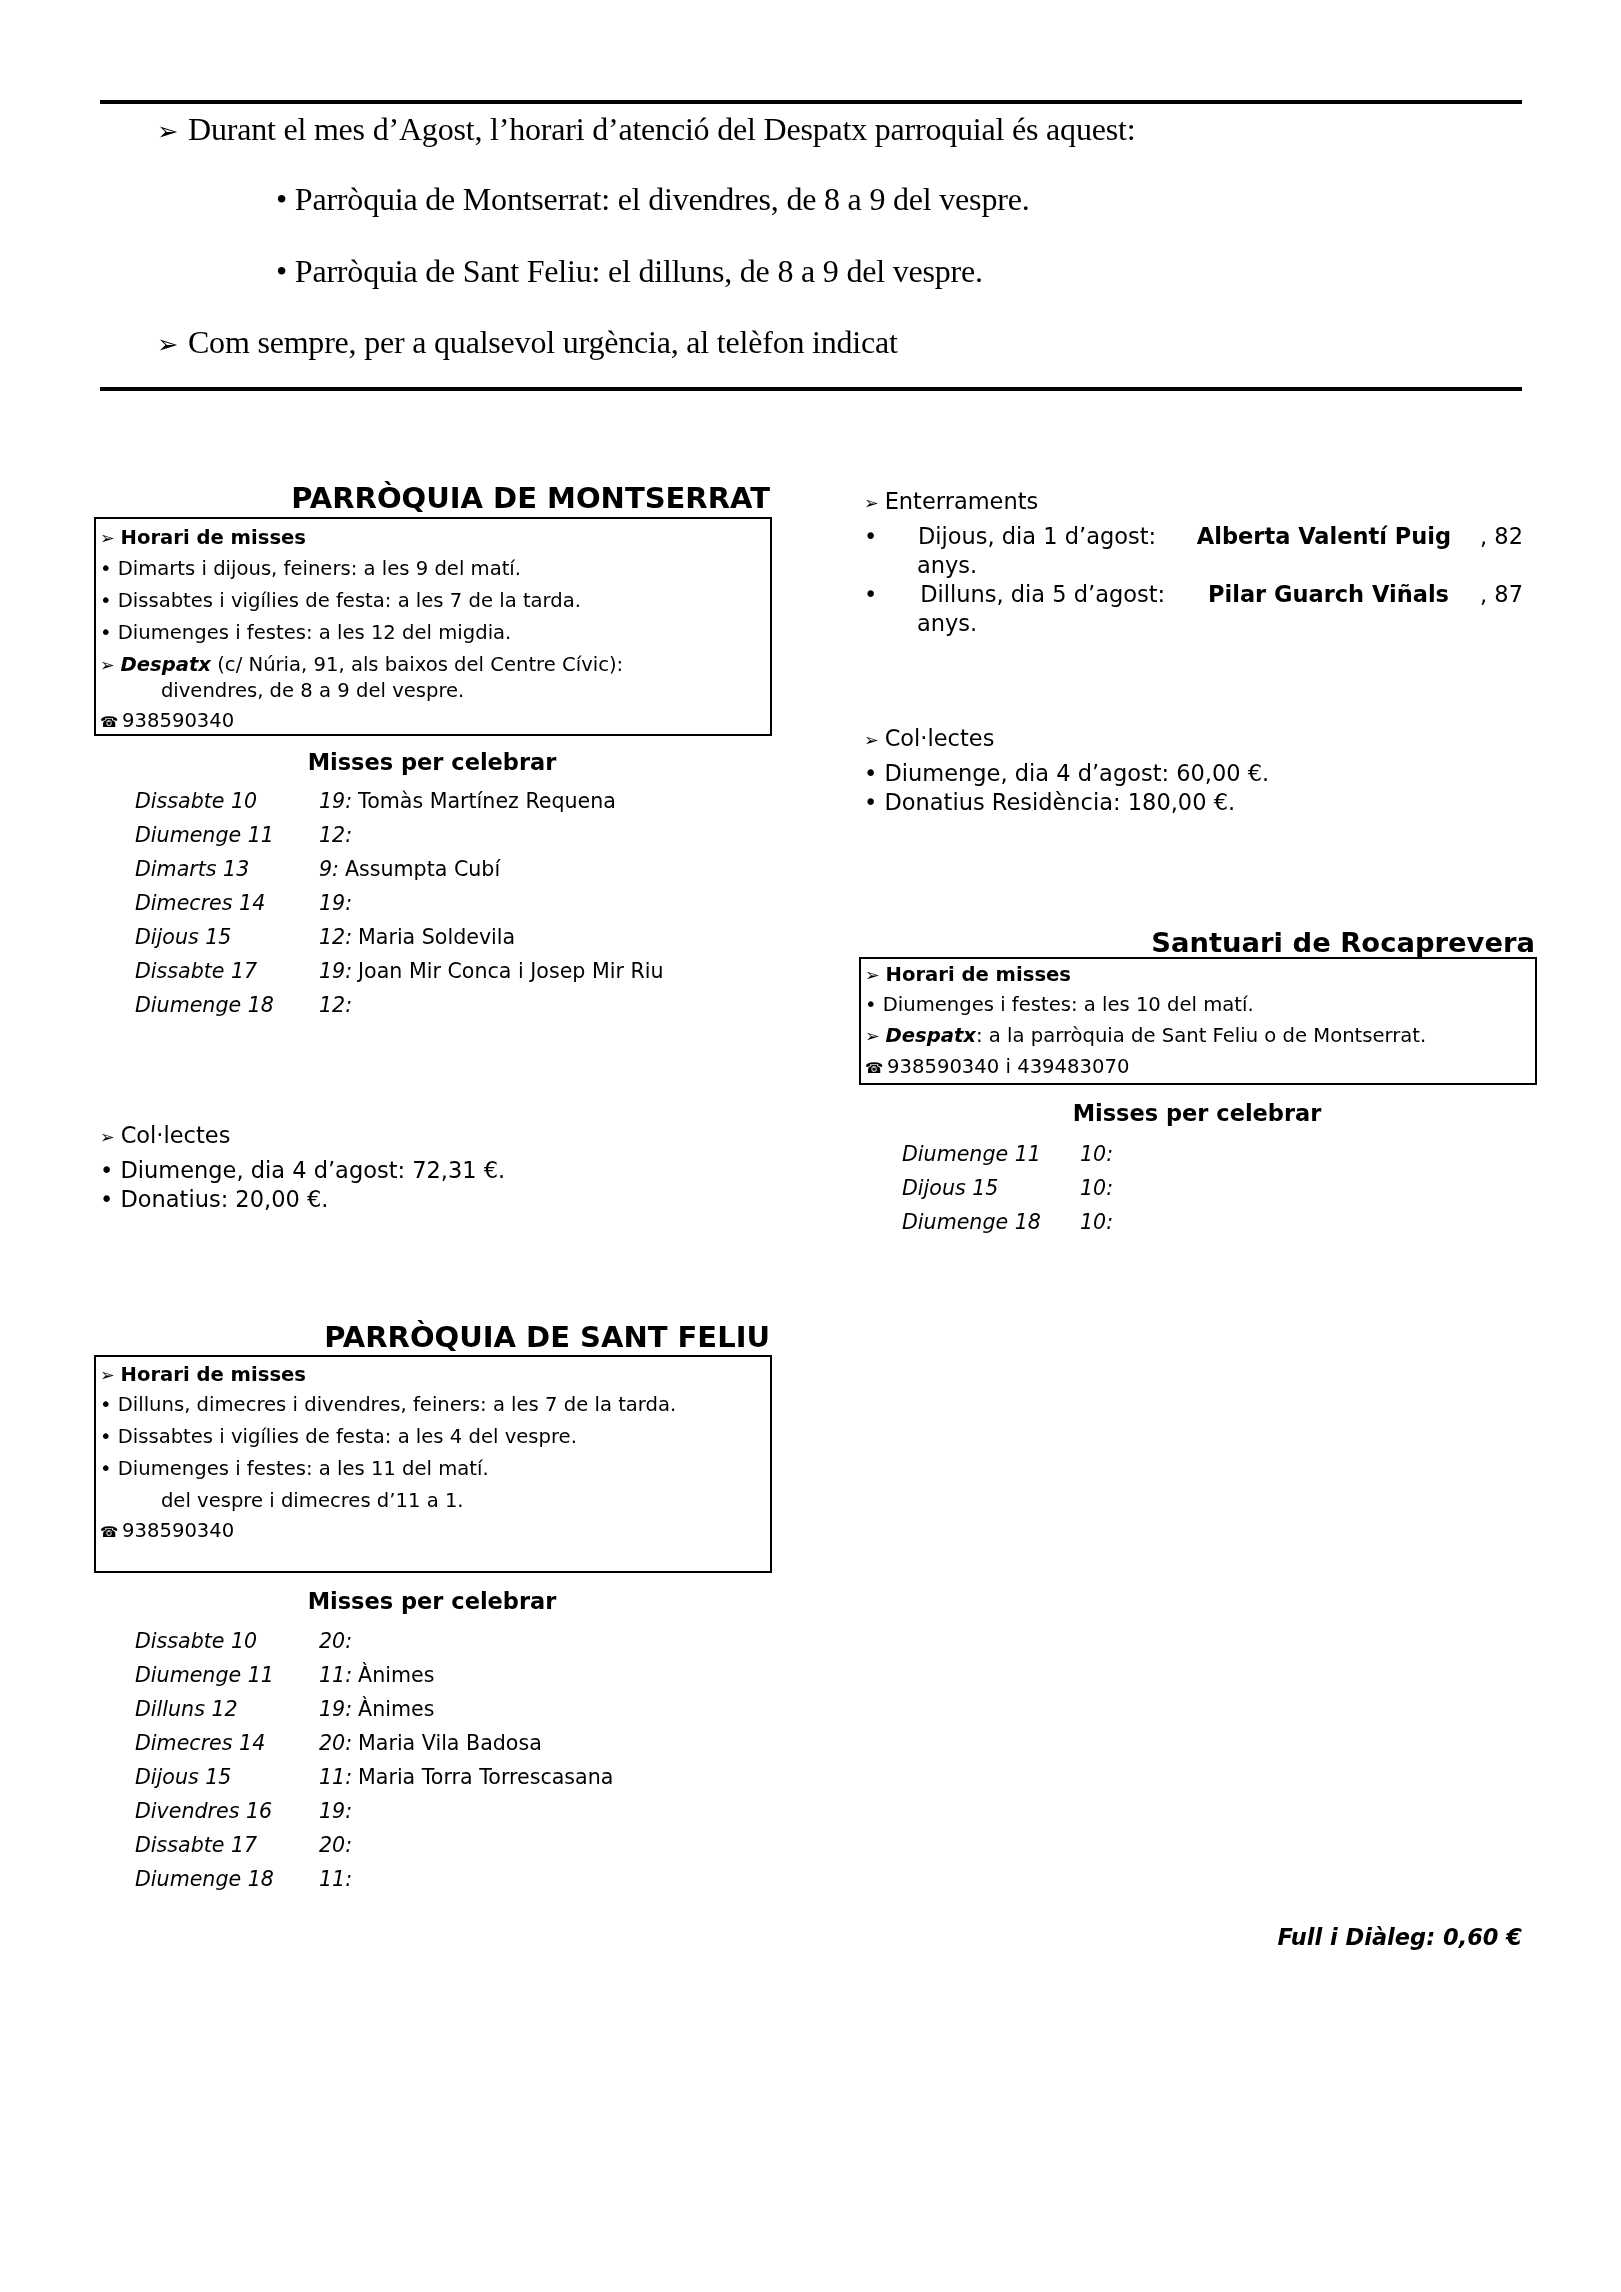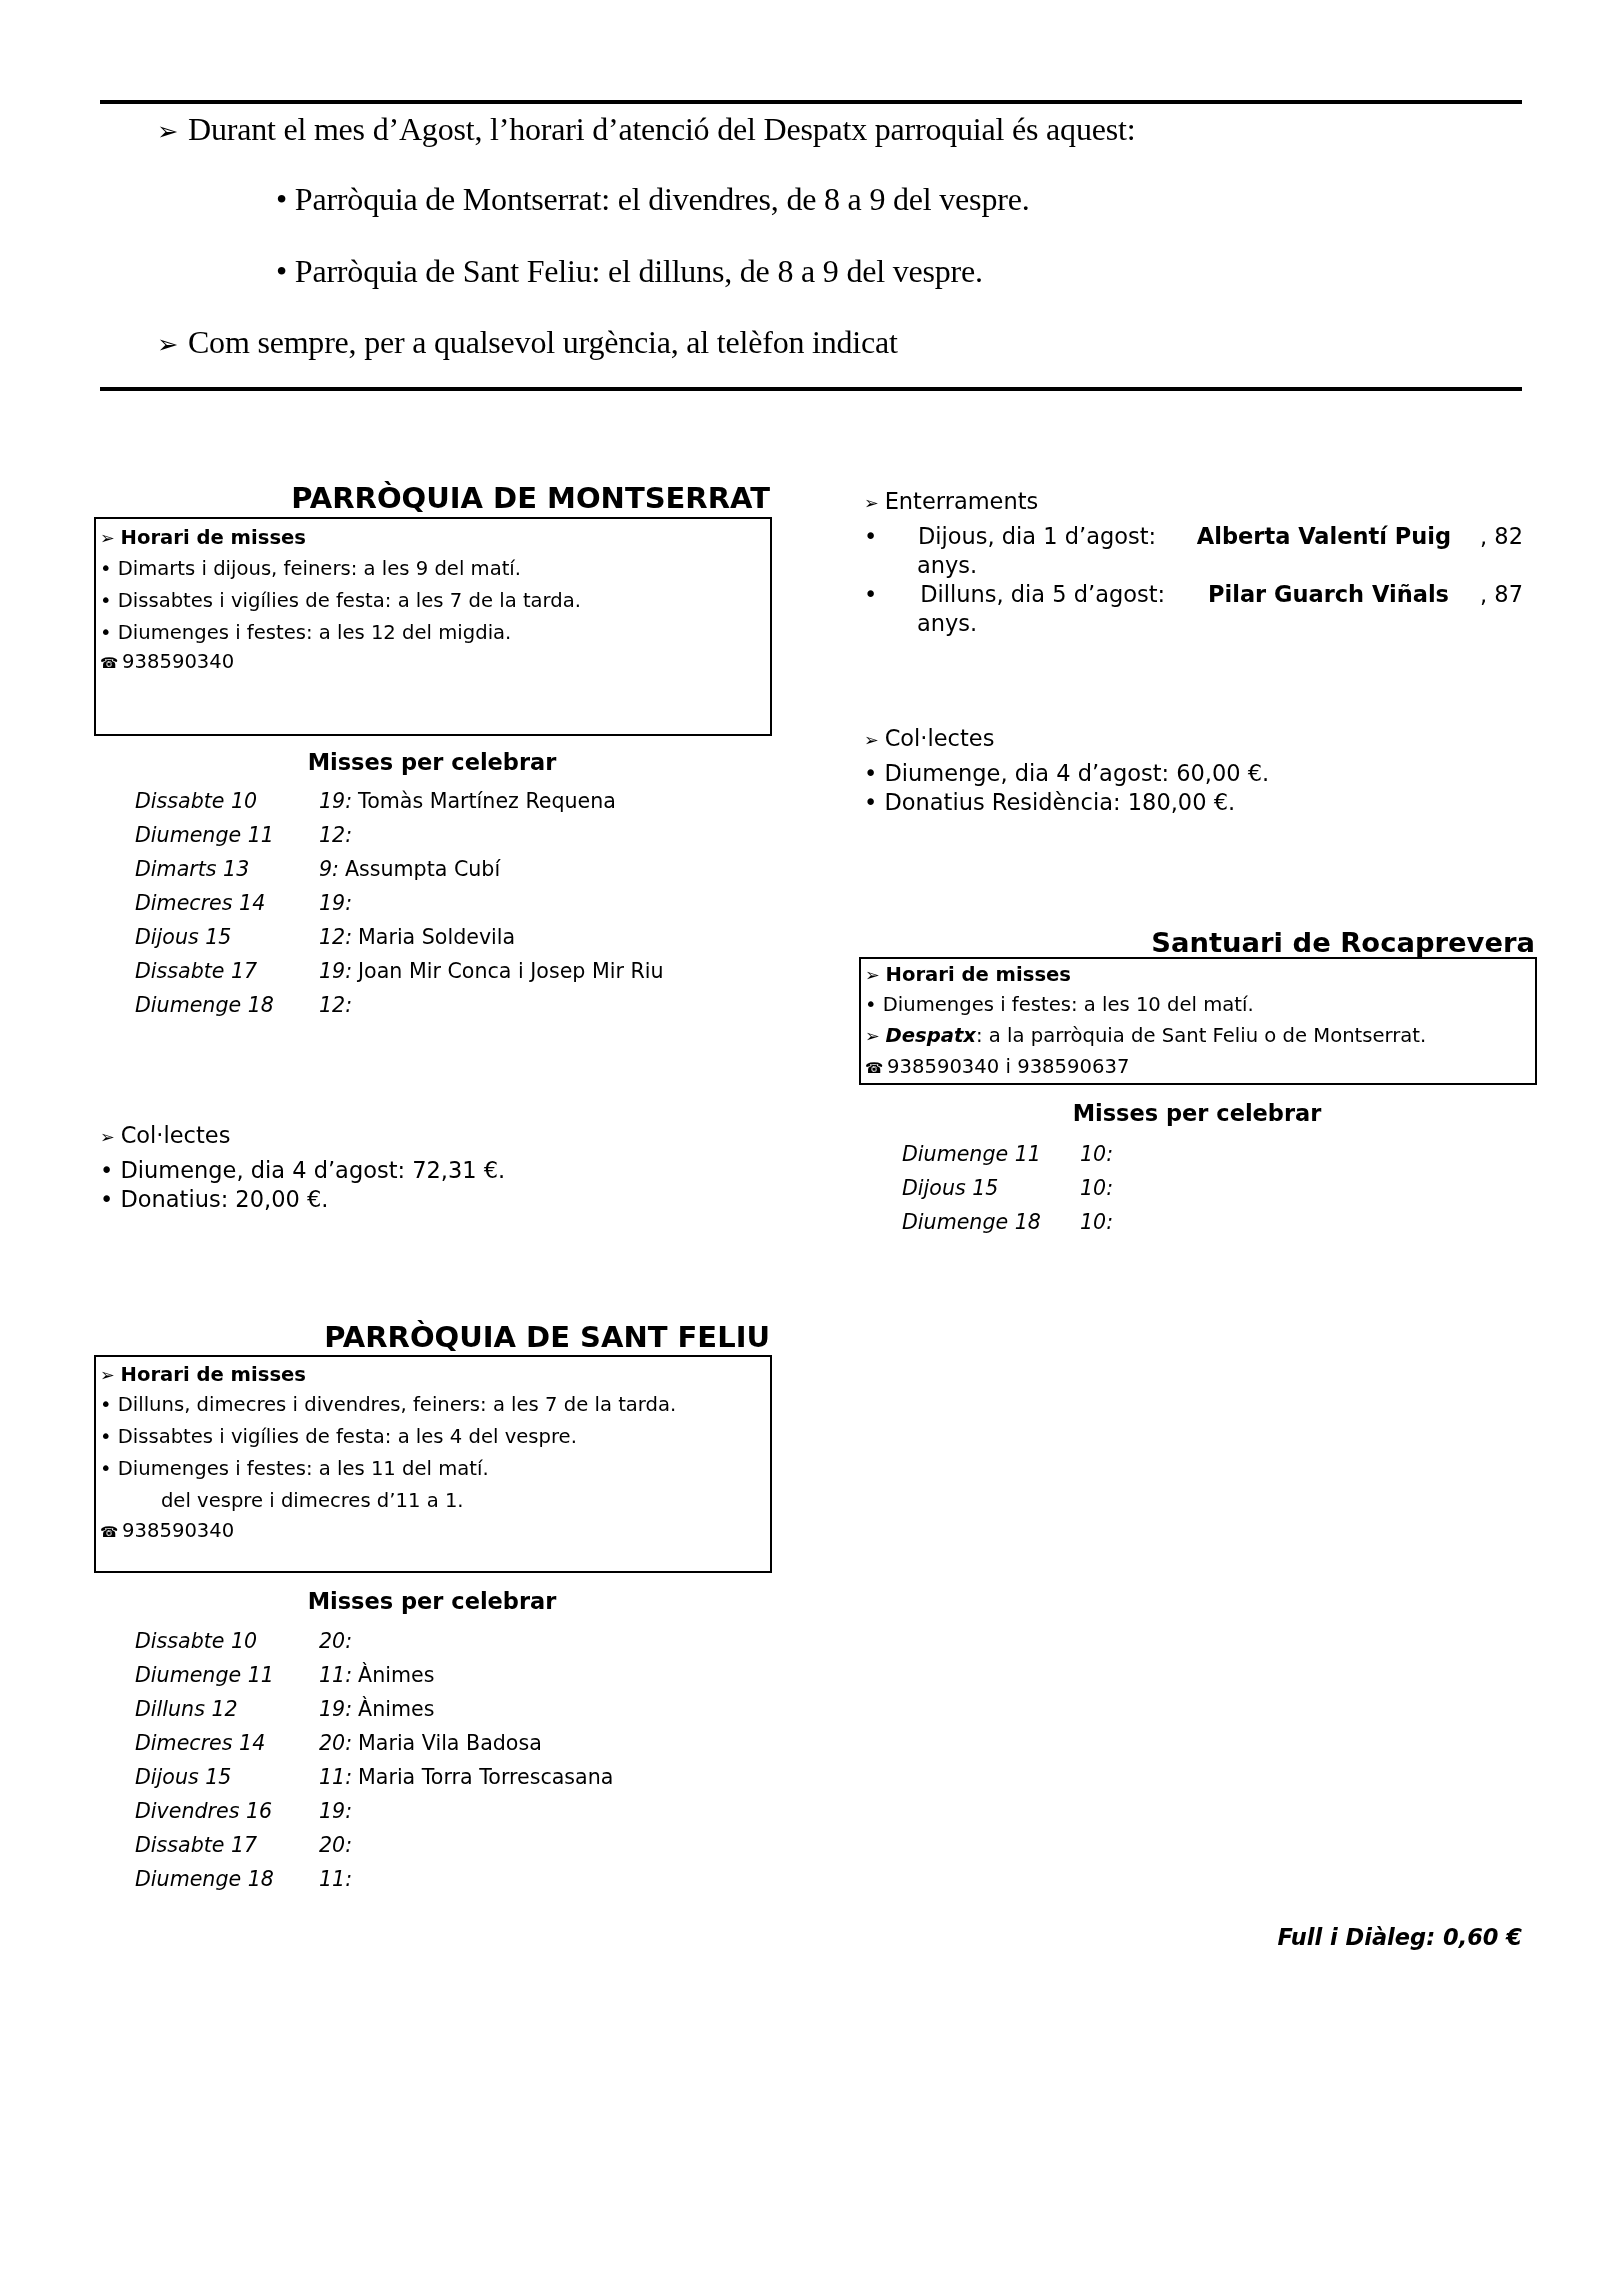--- a/index.html
+++ b/index.html
@@ -54,20 +54,26 @@
 
 <div class="title sans" style="left:94px;width:676px;top:482px;">PARRÒQUIA DE MONTSERRAT</div>
 
 <div class="box sans" style="left:94px;top:517px;width:678px;height:219px;">
   <div class="box-line" style="line-height:29px;">
     <span class="small-arrow">➢</span><b>Horari de misses</b>
   </div>
   <div class="box-line"><span>•</span> <span>Dimarts i dijous, feiners: a les 9 del matí.</span></div>
   <div class="box-line"><span>•</span> <span>Dissabtes i vigílies de festa: a les 7 de la tarda.</span></div>
   <div class="box-line"><span>•</span> <span>Diumenges i festes: a les 12 del migdia.</span></div>
+  <div class="box-line wrap">
+    <div class="justify-line">
+      <span><span class="small-arrow">➢</span><b><i>Despatx</i></b><span> (c/ Núria, 91, als baixos del Centre Cívic):</span></span>
+    </div>
+    <span class="hang">divendres, de 8 a 9 del vespre.</span>
+  </div>
   <div class="box-line" style="line-height:25.5px;">
     <span class="phone">☎</span><span>938590340</span>
   </div>
 </div>
 
 <div class="sub-title sans" style="left:94px;width:676px;top:749px;">Misses per celebrar</div>
 
 <div class="rows sans" style="left:108px;top:784px;">
   <div class="row">
       <span class="day">Dissabte 10</span>
@@ -206,21 +212,21 @@
 
 <div class="box sans" style="left:859px;top:957px;width:678px;height:128px;padding-top:2px;">
   <div class="box-line" style="line-height:27.4px;">
     <span class="small-arrow">➢</span><b>Horari de misses</b>
   </div>
   <div class="box-line" style="line-height:31px;"><span>•</span> <span>Diumenges i festes: a les 10 del matí.</span></div>
   <div class="box-line" style="line-height:31px;">
     <span class="small-arrow">➢</span><b><i>Despatx</i></b><span>: a la parròquia de Sant Feliu o de Montserrat.</span>
   </div>
   <div class="box-line" style="line-height:29px;">
-    <span class="phone">☎</span><span>938590340 i 938590637</span>
+    <span class="phone">☎</span><span>938590340 i 439483070</span>
   </div>
 </div>
 
 <div class="sub-title sans" style="left:859px;width:676px;top:1100px;">Misses per celebrar</div>
 
 <div class="rows sans" style="left:875px;top:1137px;">
   <div class="row">
       <span class="day" style="width:178px;">Diumenge 11</span>
       <span class="hour">10:</span>
       <span class="intent"></span>

